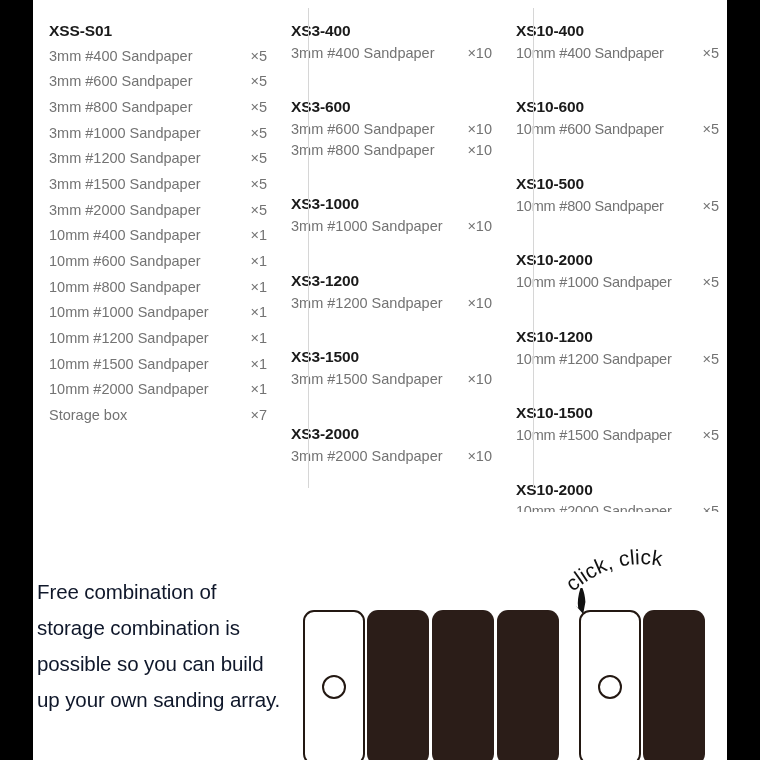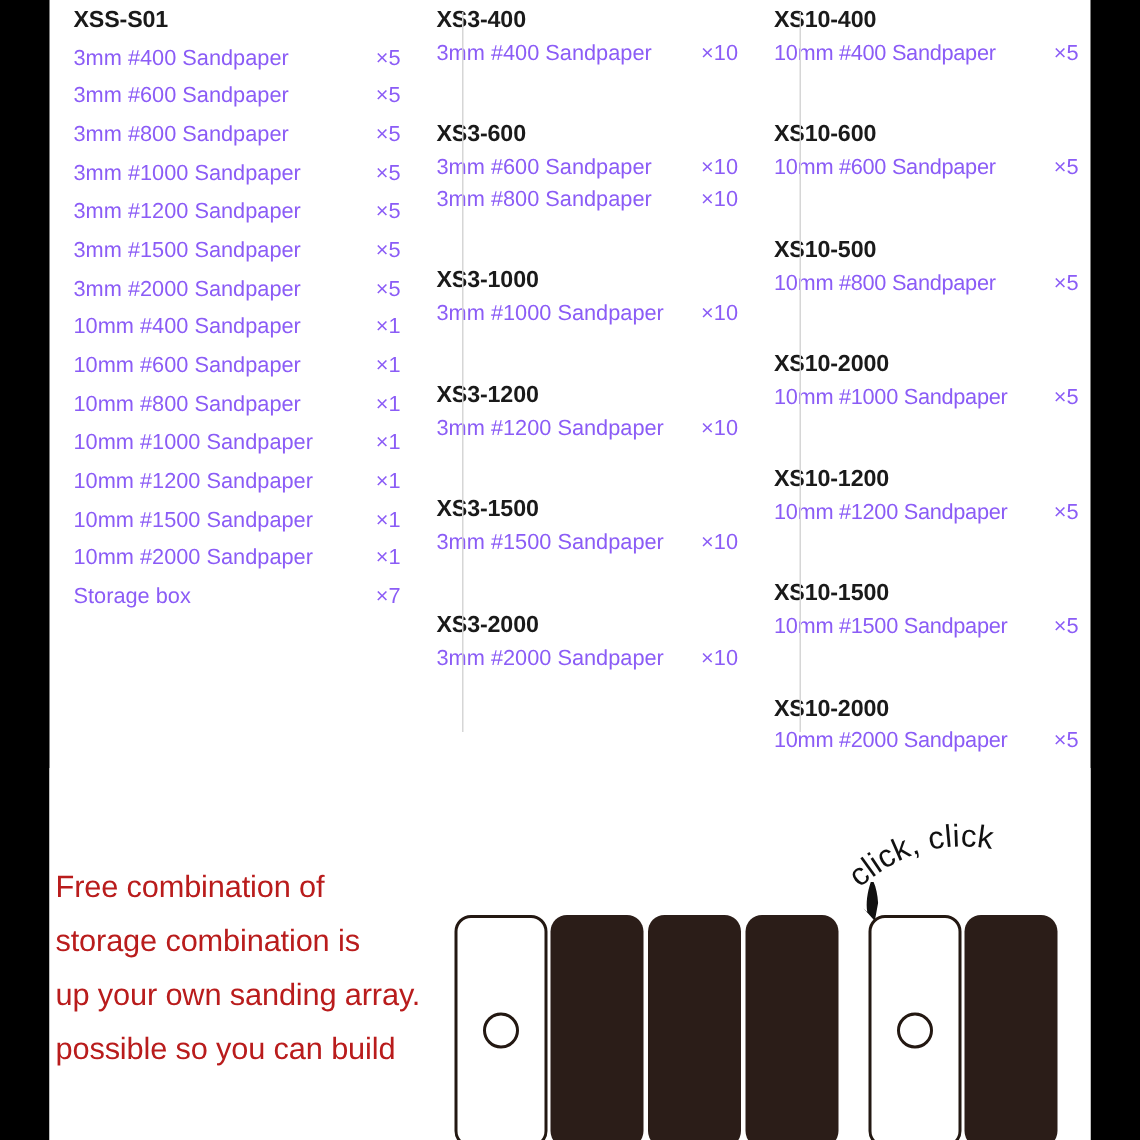--- a/index.html
+++ b/index.html
@@ -36,21 +36,21 @@
     left: 33px;
     top: 0;
     width: 694px;
     height: 512px;
     display: flex;
     box-sizing: border-box;
   }
   .spec-col {
     position: relative;
     box-sizing: border-box;
-    padding-top: 4px;
+    padding-top: 21px;
   }
   .spec-col.col1 { width: 242px; padding-left: 16px; padding-right: 8px; }
   .spec-col.col2 { width: 225px; padding-left: 16px; padding-right: 8px; }
   .spec-col.col3 { width: 227px; padding-left: 16px; padding-right: 8px; }
   .col-divider {
     position: absolute;
     top: 8px;
     width: 1px;
     height: 480px;
     background: #d6d6d6;
@@ -68,21 +68,21 @@
   }
   .col1 .group-title { margin-bottom: 1px; }
   .col2 .group-title, .col3 .group-title { margin-top: 34px; margin-bottom: 1px; }
   .col2 .group-block:first-child .group-title,
   .col3 .group-block:first-child .group-title { margin-top: 0; }
 
   .item-row {
     display: flex;
     align-items: baseline;
     font-size: 14.5px;
-    color: #8b5cf6;
+    color: #737373;
     line-height: 1.0;
     padding: 5.5px 0;
     white-space: nowrap;
   }
   .item-name { flex: 1 1 auto; }
   .item-qty { flex: 0 0 auto; padding-left: 6px; }
 
   .col1 .item-row { padding: 5.6px 0; font-size: 14.5px; }
   .col2 .item-row, .col3 .item-row { padding: 3px 0; font-size: 14.5px; }
   .col3 .item-name { letter-spacing: -0.2px; }
@@ -95,21 +95,21 @@
     width: 694px;
     height: 248px;
     background: #ffffff;
   }
   #promo-text {
     position: absolute;
     left: 4px;
     top: 62px;
     width: 262px;
     font-size: 20.5px;
-    color: #b91c1c;
+    color: #0f172a;
     line-height: 36px;
     letter-spacing: -0.1px;
   }
   #promo-text span { display: block; }
 
   #boxes-illustration {
     position: absolute;
     left: 270px;
     top: 48px;
     width: 410px;
@@ -348,22 +348,22 @@
       </div>
     <div class="col-divider" id="divider-1"></div>
     <div class="col-divider" id="divider-2"></div>
   </div>
 
   <div id="promo">
 
     <div id="promo-text">
         <span>Free combination of</span>
         <span>storage combination is</span>
+        <span>possible so you can build</span>
         <span>up your own sanding array.</span>
-        <span>possible so you can build</span>
       </div>
 
     <div id="boxes-illustration">
 
       <div id="click-label">
         <svg width="150" height="60" viewBox="0 0 150 60" xmlns="http://www.w3.org/2000/svg">
           <defs>
             <path id="click-arc" d="M 6,42 Q 60,-8 132,26" fill="none"></path>
           </defs>
           <text id="click-text">

